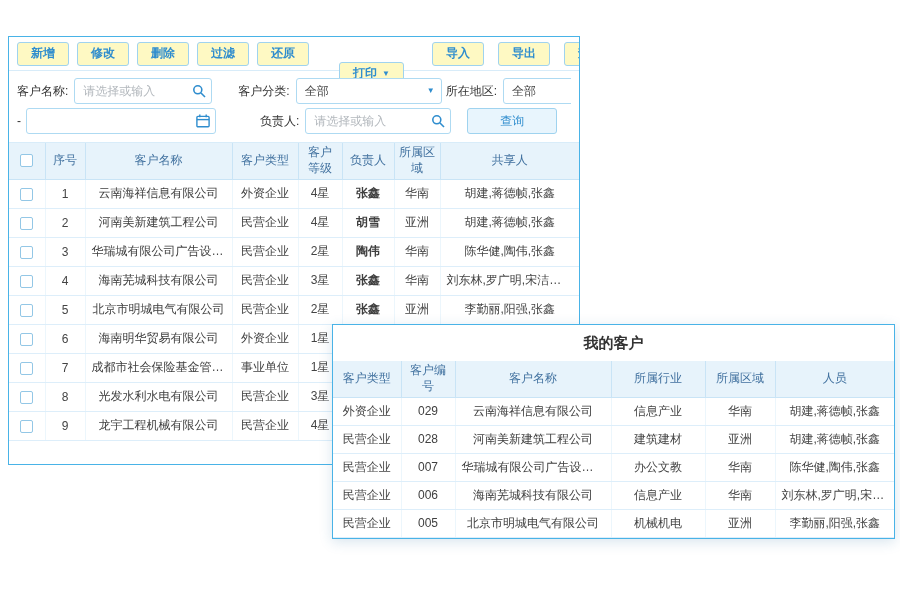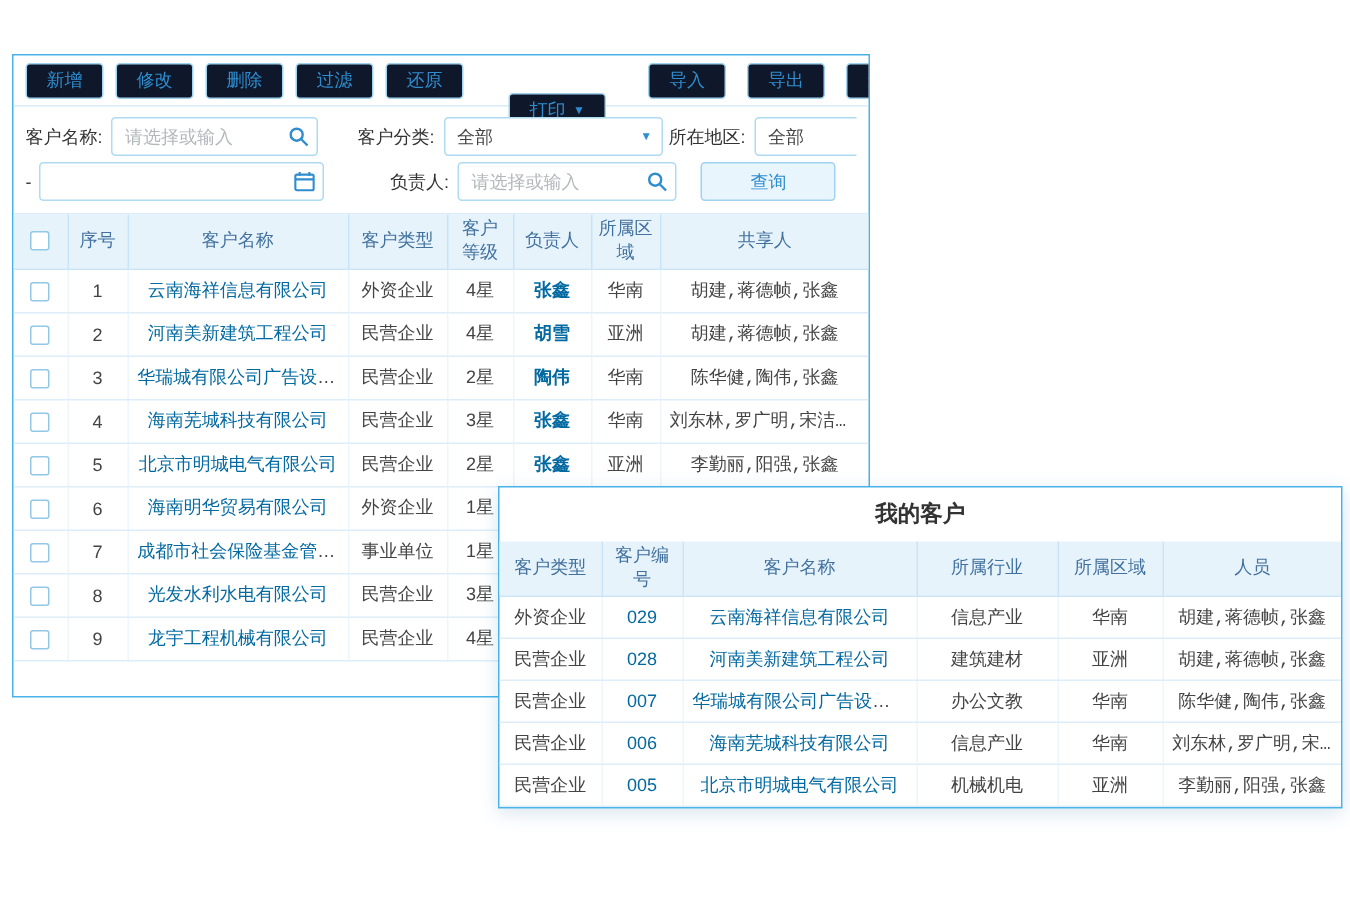--- a/index.html
+++ b/index.html
@@ -12,23 +12,23 @@
     background:#fff; border:1px solid #49b3e7; overflow:hidden;
   }
   .tabbar { display:flex; height:26px; border-bottom:1px solid #cfe8f7; background:#fdfeff; font-size:12.5px; color:#333; }
   .tab { display:flex; align-items:center; padding:0 14px; border-right:1px solid #e3f1fa; cursor:pointer; }
   .tab.active { font-weight:bold; background:#fff; border-left:1px solid #dcedf8; }
   .tab-close { color:#2f8dce; margin-left:7px; font-weight:normal; font-size:12px; cursor:pointer; }
 
   .toolbar { display:flex; align-items:center; height:34px; padding:0 8px; border-bottom:1px solid #d8ecf9; }
   .tbtn {
     flex-shrink:0; height:24px; padding:0 13px; margin-right:8px;
-    background:#0f172a; border:1px solid #9fd3ef; border-radius:3px;
+    background:#fef9c3; border:1px solid #9fd3ef; border-radius:3px;
     color:#2f8dce; font-size:12px; cursor:pointer; font-family:inherit;
-    display:inline-flex; align-items:center;
+    display:inline-flex; align-items:center;font-weight:bold;
   }
   .tbtn .caret { font-size:8px; margin-left:5px; color:#2f8dce; }
   .ml-print { margin-left:22px;margin-top:40px; } .ml-import { margin-left:20px; } .ml-export { margin-left:6px; } .ml-log { margin-left:6px; }
 
   .filters { padding:5px 8px 6px 8px; border-bottom:1px solid #d8ecf9; }
   .frow { display:flex; align-items:center; height:30px; overflow:hidden; }
   .flabel { font-size:12px; color:#333; flex-shrink:0; white-space:nowrap; }
   .input-wrap { position:relative; flex-shrink:0; }
   .tinput {
     width:100%; height:26px; border:1px solid #aedaf2; border-radius:3px;
@@ -50,25 +50,25 @@
   table.grid { width:100%; border-collapse:collapse; table-layout:fixed; font-size:12px; color:#444; }
   .grid th {
     background:#e7f3fb; color:#41719f; font-weight:500; height:36px;
     border:1px solid #c9e4f6; border-top:none; padding:2px 4px; line-height:1.3; text-align:center;
   }
   .grid th:first-child { border-left:none; } .grid th:last-child { border-right:none; }
   .grid td {
     height:29px; border-bottom:1px solid #ddeefa; border-right:1px solid #ecf6fc;
     padding:2px 6px; text-align:center; white-space:nowrap; overflow:hidden; text-overflow:ellipsis;
   }
-  .grid td:last-child { border-right:none;font-family:Liberation Mono, monospace; }
+  .grid td:last-child { border-right:none; }
   .th-grade { padding:2px 3px; }
   .th-region { padding:2px 6px; }
   .c-name, .c-shared, .c-type-left, .c-people { text-align:left; }
-  .link { color:#0369a1; text-decoration:none; cursor:pointer; }
+  .link { color:#404040; text-decoration:none; cursor:pointer; }
   .owner { font-weight:bold;text-align:center; }
   .checkbox {
     display:inline-block; width:13px; height:13px; border:1px solid #93c7e6;
     border-radius:2px; background:#fff; vertical-align:middle; cursor:pointer;
   }
 
   
   .overlay {
     position:absolute; left:332px; top:324px; width:563px;
     background:#fff; border:1px solid #49b3e7; box-shadow:0 3px 12px rgba(40,110,160,.18); z-index:10;

